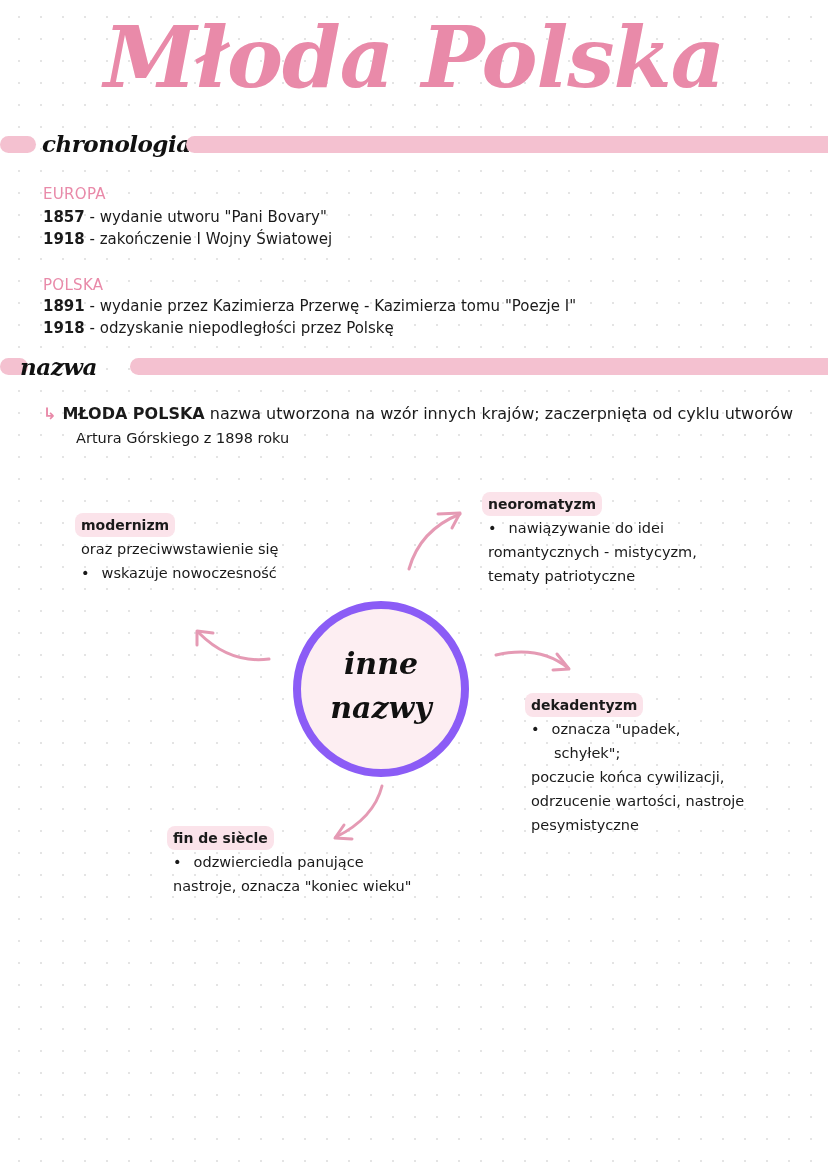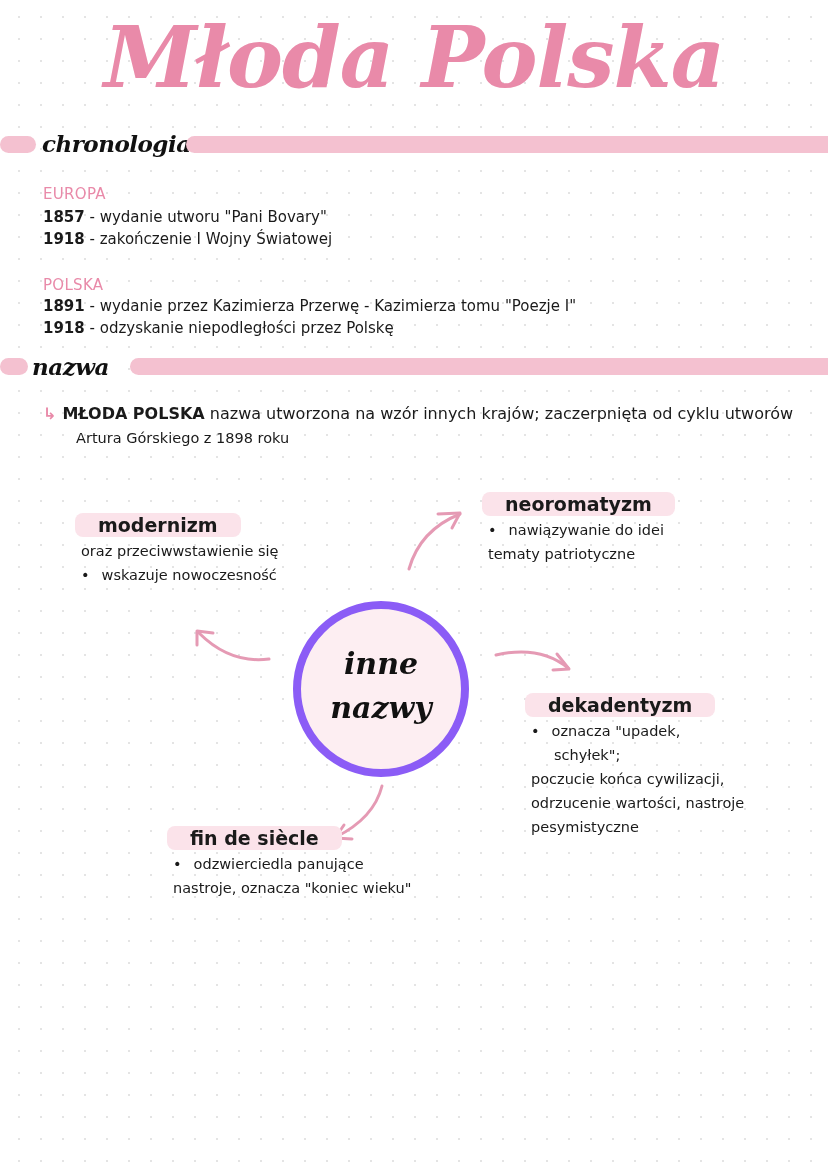--- a/index.html
+++ b/index.html
@@ -20,21 +20,21 @@
   }
   .bar { position: absolute; height: 17px; border-radius: 9px; background: #f4c1d0; }
   .section-label {
     position: absolute; font-family: "DejaVu Serif", serif; font-style: italic; font-weight: bold;
     font-size: 23px; line-height: 30px; letter-spacing: -0.5px; color: #111;
   }
   .region { font-size: 15px; font-weight: normal; letter-spacing: 0.3px; }
   .line { font-size: 15px; line-height: 22px; white-space: nowrap; }
   .line b { font-weight: bold; }
   .note { font-size: 14.5px; line-height: 24px; }
-  .hl { display: inline-block; padding: 0 23px; margin-left: -6px; border-radius: 8px; background: #fbe3ea; font-weight: bold; font-size: 19px; }
+  .hl { display: inline-block; padding: 0 6px; margin-left: -6px; border-radius: 8px; background: #fbe3ea; font-weight: bold; font-size: 14px; }
   .circle {
     position: absolute; left: 293px; top: 601px; width: 176px; height: 176px; border-radius: 50%;
     border: 8px solid #8b5cf6; background: #fdeef2; box-sizing: border-box;
   }
   .circle-text {
     position: absolute; left: 0; right: 0; text-align: center;
     font-family: "DejaVu Serif", serif; font-style: italic; font-weight: bold;
     font-size: 30px; line-height: 42px; color: #111;
   }
   svg.arrows { position: absolute; left: 0; top: 0; }
@@ -58,21 +58,21 @@
 
 <div class="abs region" style="left:43px; top:276px; color:#e98aa9;">POLSKA</div>
 <div class="abs line" style="left:43px; top:295px;">
   <b>1891</b><span> - wydanie przez Kazimierza Przerwę - Kazimierza tomu "Poezje I"</span>
 </div>
 <div class="abs line" style="left:43px; top:317px;">
   <b>1918</b><span> - odzyskanie niepodległości przez Polskę</span>
 </div>
 
 <div class="bar" style="left:0; top:358px; width:28px;"></div>
-<div class="section-label" style="left:32px; top:352px;">nazwa</div>
+<div class="section-label" style="left:20px; top:352px;">nazwa</div>
 <div class="bar" style="left:130px; top:358px; width:716px;"></div>
 
 <div class="abs line" style="left:43px; top:403px; font-size:16px;">
   <span style="color:#e98aa9; font-weight:bold; margin-right:6px;">↳</span><b>MŁODA POLSKA</b><span> nazwa utworzona na wzór innych krajów; zaczerpnięta od cyklu utworów</span>
 </div>
 <div class="abs line" style="left:76px; top:427px; font-size:14.5px;">Artura Górskiego z 1898 roku</div>
 
 <svg class="arrows" width="828" height="1171">
   <g fill="none" stroke="#e59ab4" stroke-width="3" stroke-linecap="round" stroke-linejoin="round">
 
@@ -97,20 +97,21 @@
 
 <div class="abs note" style="left:81px; top:513px;">
   <div><span class="hl">modernizm</span></div>
   <div>oraz przeciwwstawienie się</div>
   <div><span style="margin-right:12px;">•</span><span>wskazuje nowoczesność</span></div>
 </div>
 
 <div class="abs note" style="left:488px; top:492px;">
   <div><span class="hl">neoromatyzm</span></div>
   <div><span style="margin-right:12px;">•</span><span>nawiązywanie do idei</span></div>
+  <div>romantycznych - mistycyzm,</div>
   <div>tematy patriotyczne</div>
 </div>
 
 <div class="abs note" style="left:531px; top:693px;">
   <div><span class="hl">dekadentyzm</span></div>
   <div><span style="margin-right:12px;">•</span><span>oznacza "upadek,</span></div>
   <div style="padding-left:23px;">schyłek";</div>
   <div>poczucie końca cywilizacji,</div>
   <div>odrzucenie wartości, nastroje</div>
   <div>pesymistyczne</div>

